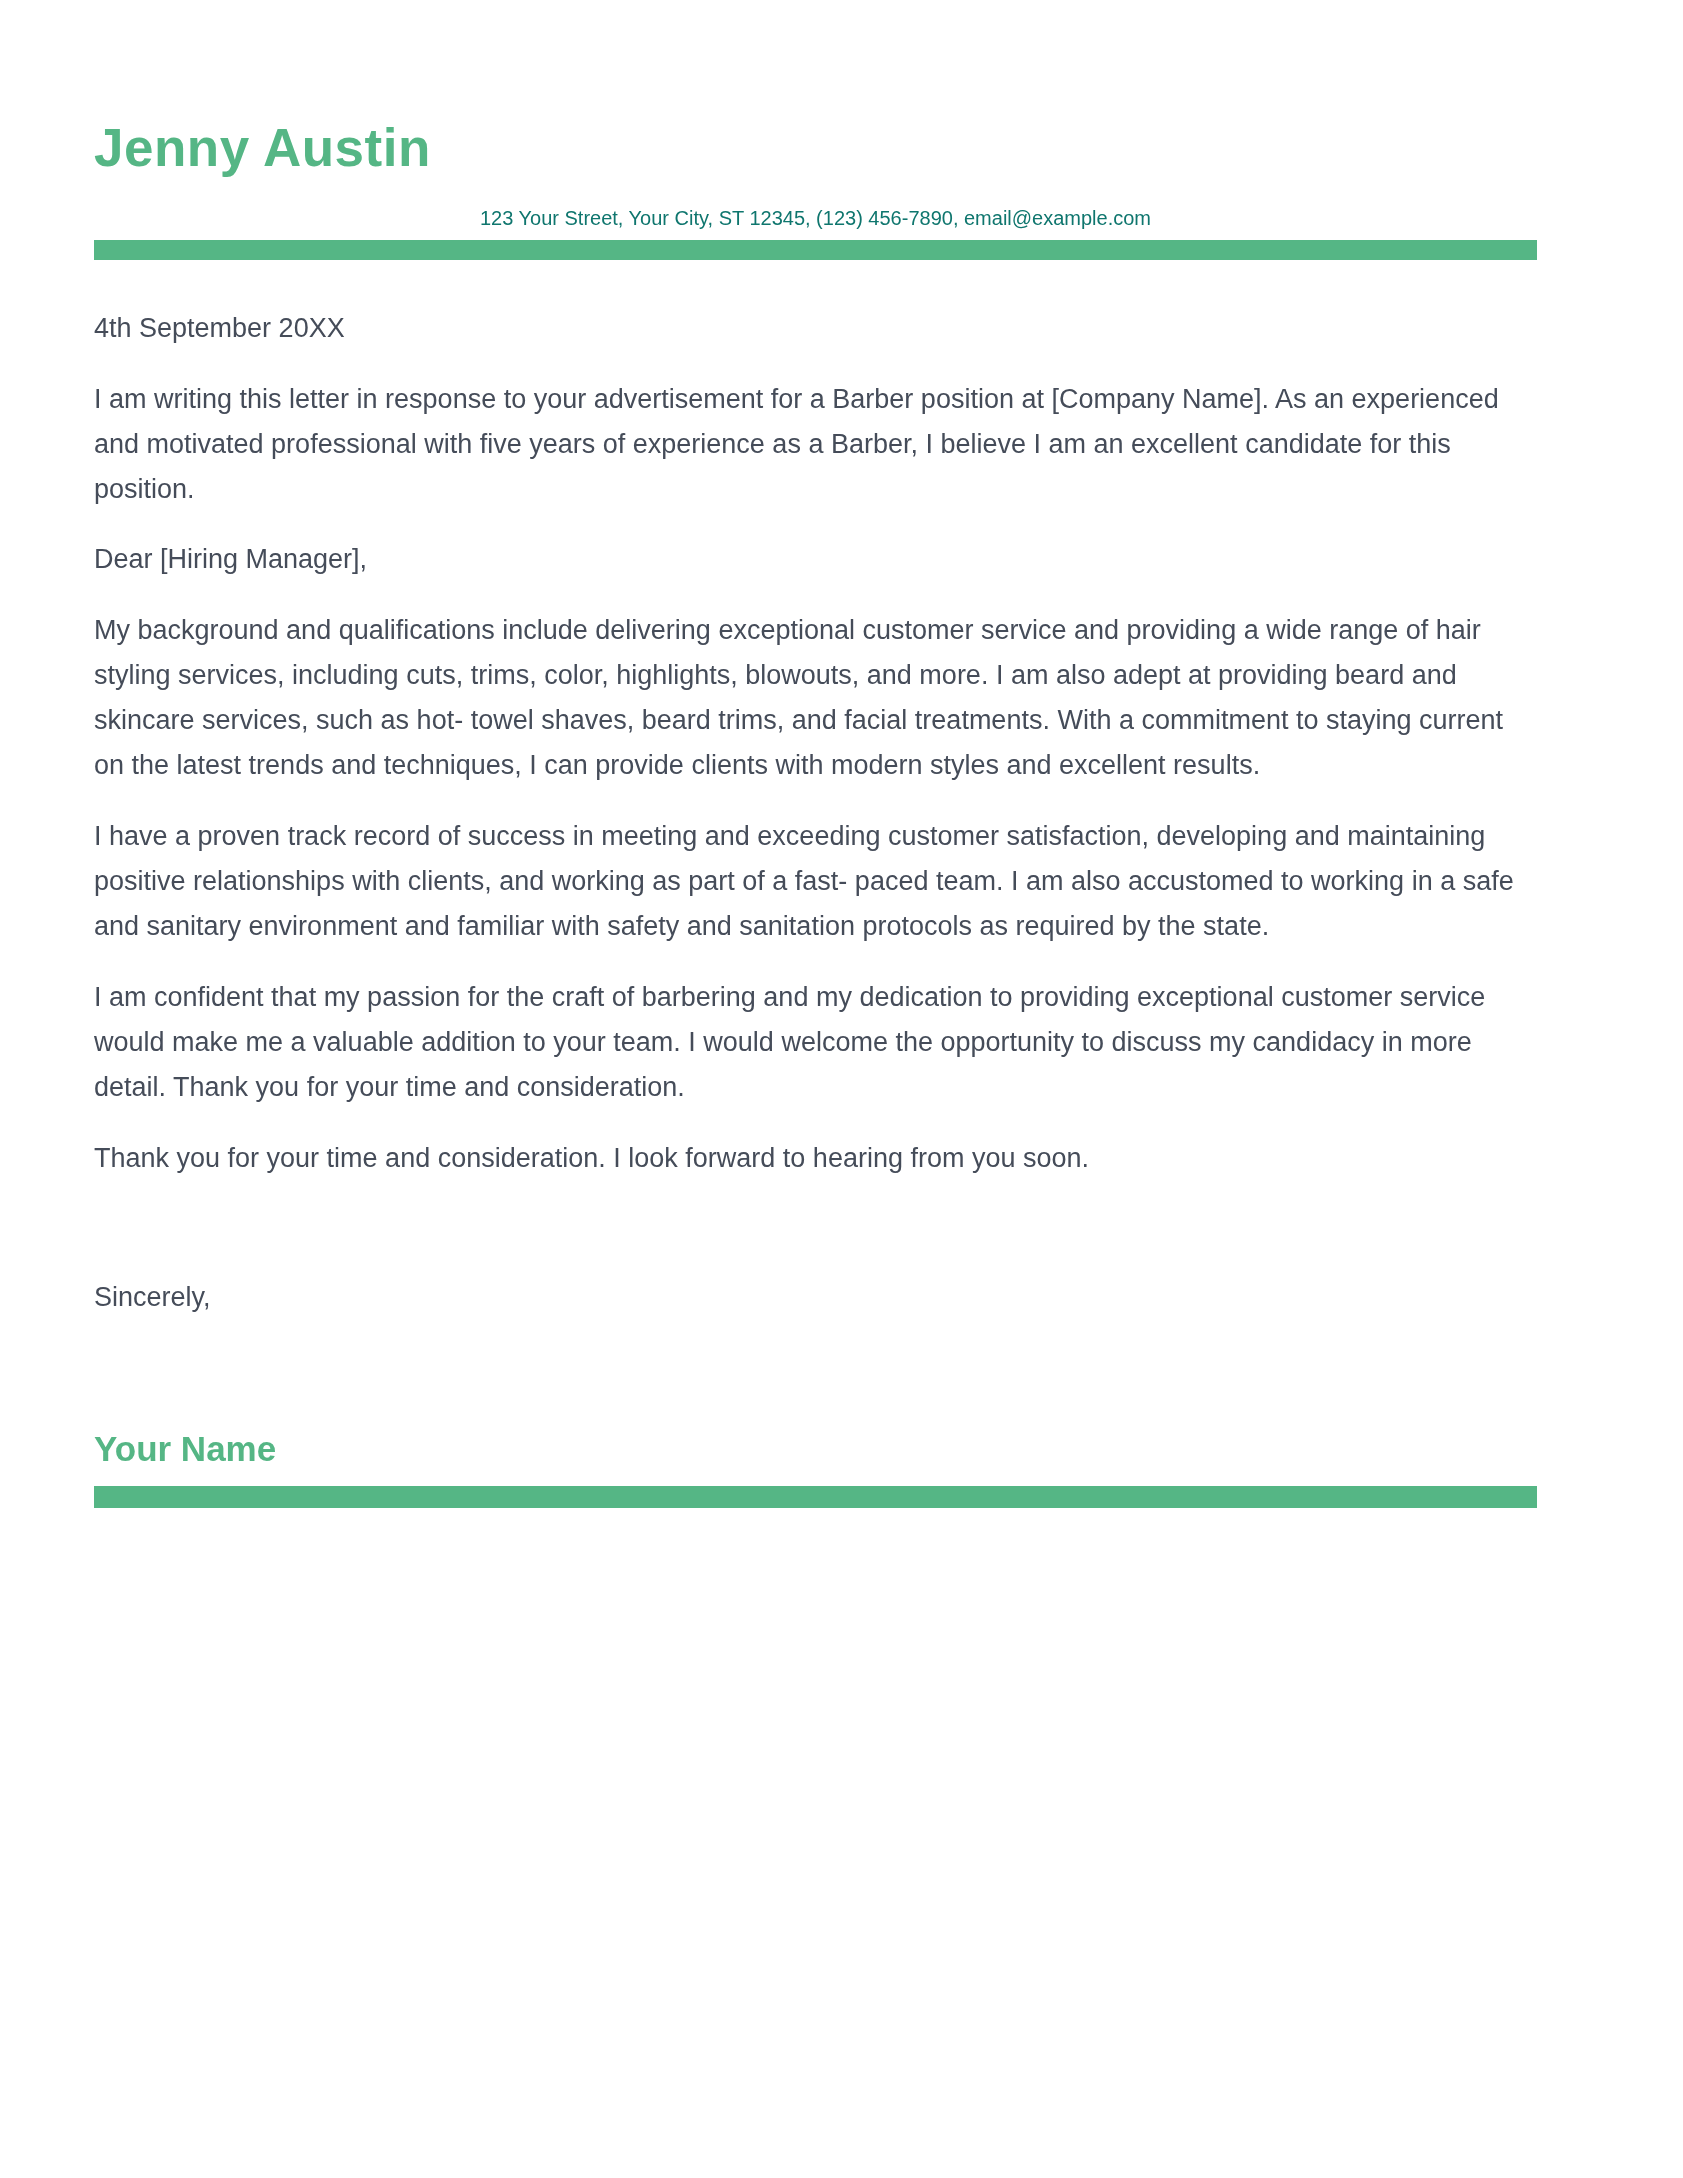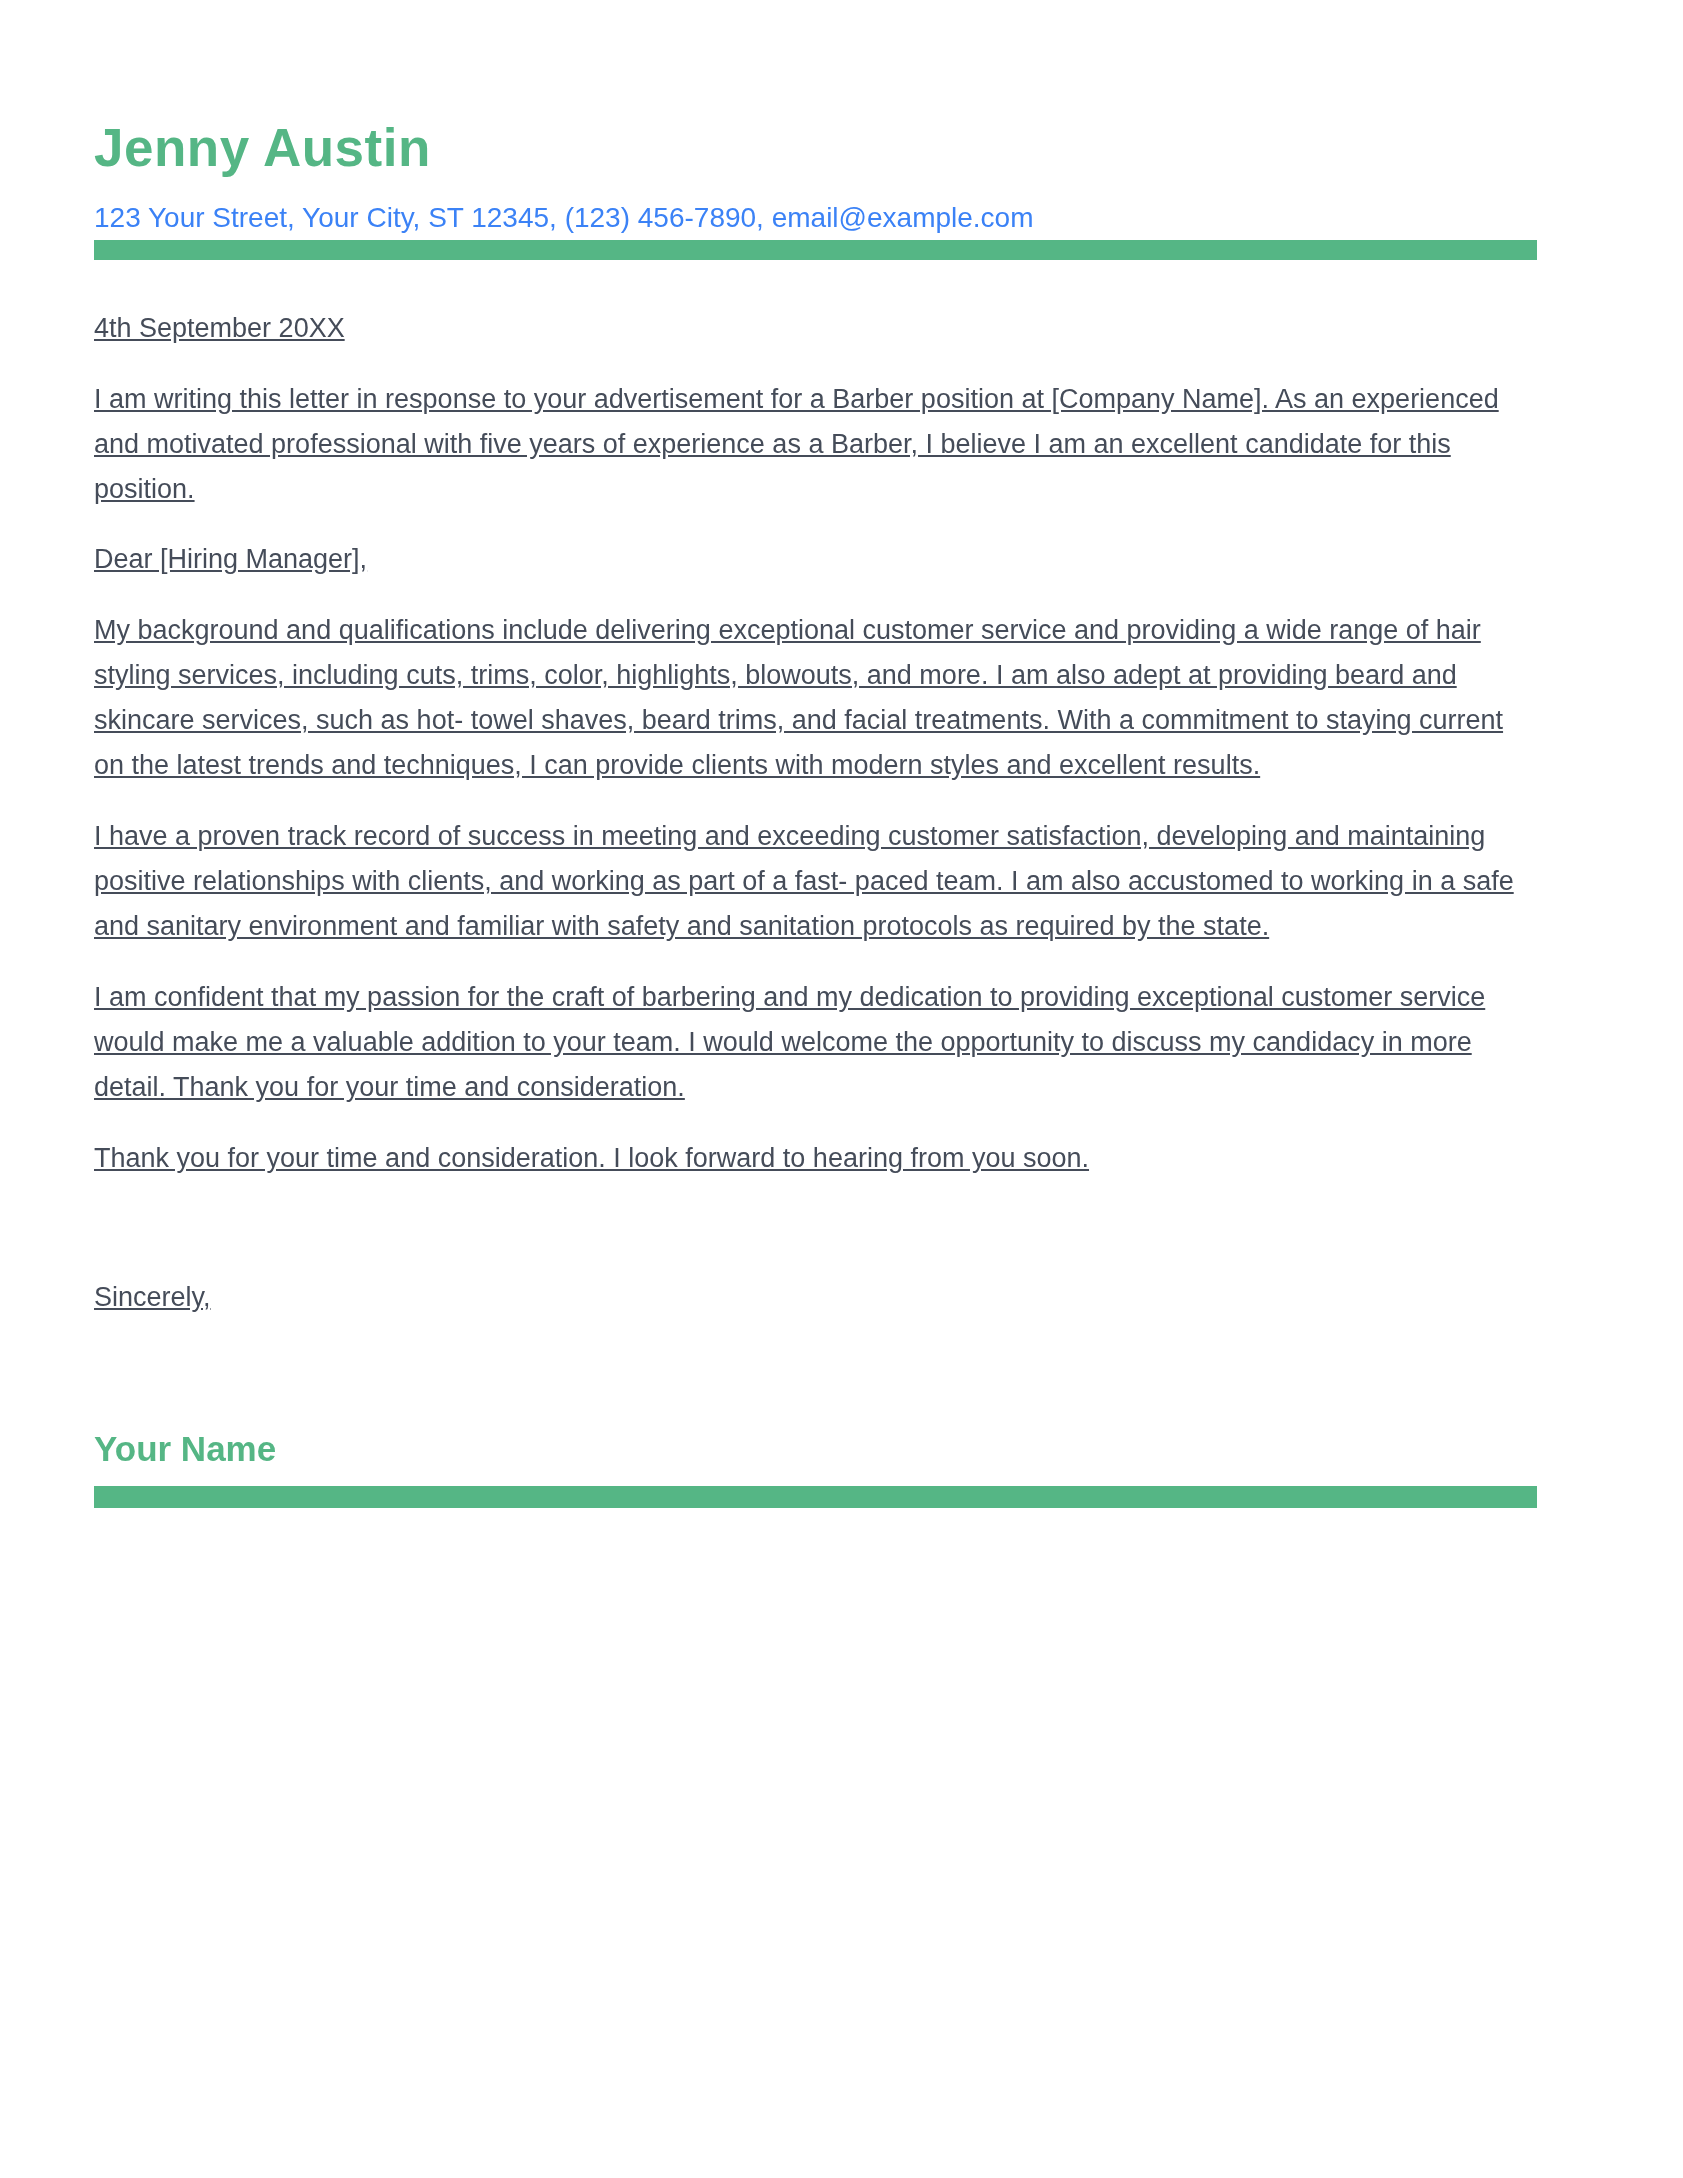--- a/index.html
+++ b/index.html
@@ -27,33 +27,33 @@
   }
   .job-title {
     margin: 43px 0 0 0;
     font-size: 40px;
     line-height: 48px;
     font-weight: bold;
     color: #363d4c;
   }
   .contact-line {
     margin: 24px 0 0 0;
-    font-size: 28px;
+    font-size: 20px;
     line-height: 30px;
-    color: #3b82f6;
+    color: #0f766e;
+    text-align: center;
   }
   .accent-bar {
     height: 20px;
     background: #55b685;
     margin-top: 7px;
   }
   .body-text {
     color: #454c59;
     font-size: 27px;
-    text-decoration: underline;
   }
   .date-line {
     margin: 46px 0 0 0;
     line-height: 45px;
   }
   .recipient-block {
     margin-top: 52px;
     line-height: 38px;
   }
   .salutation {

